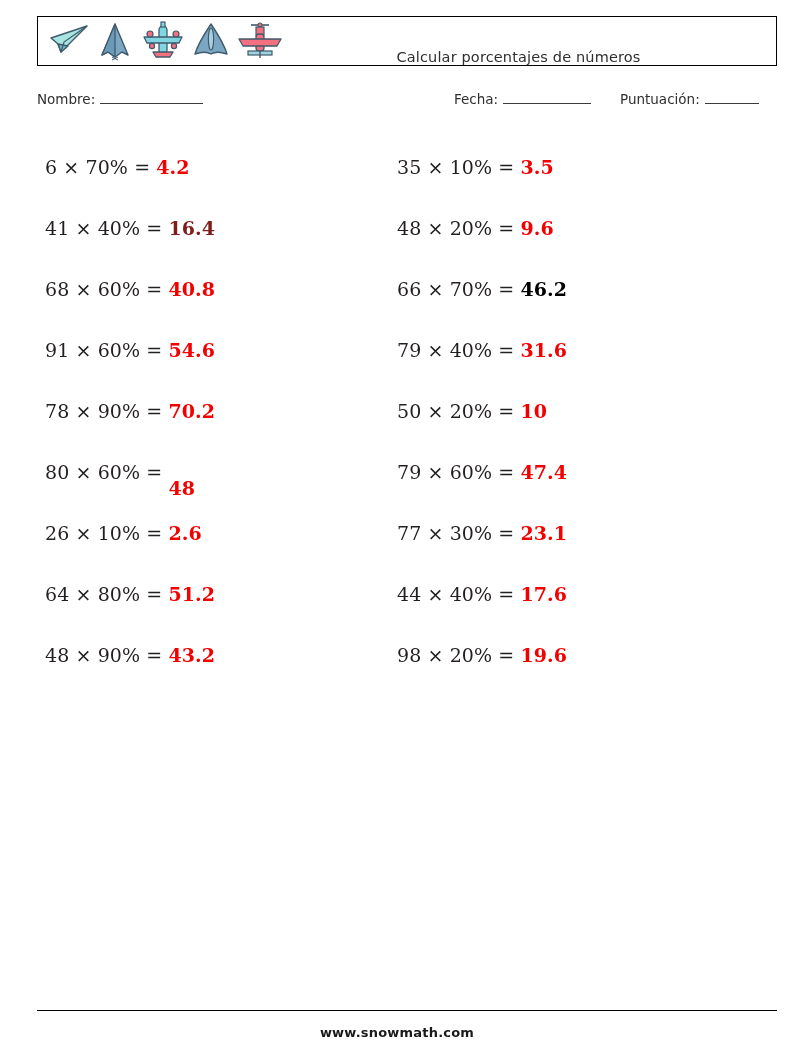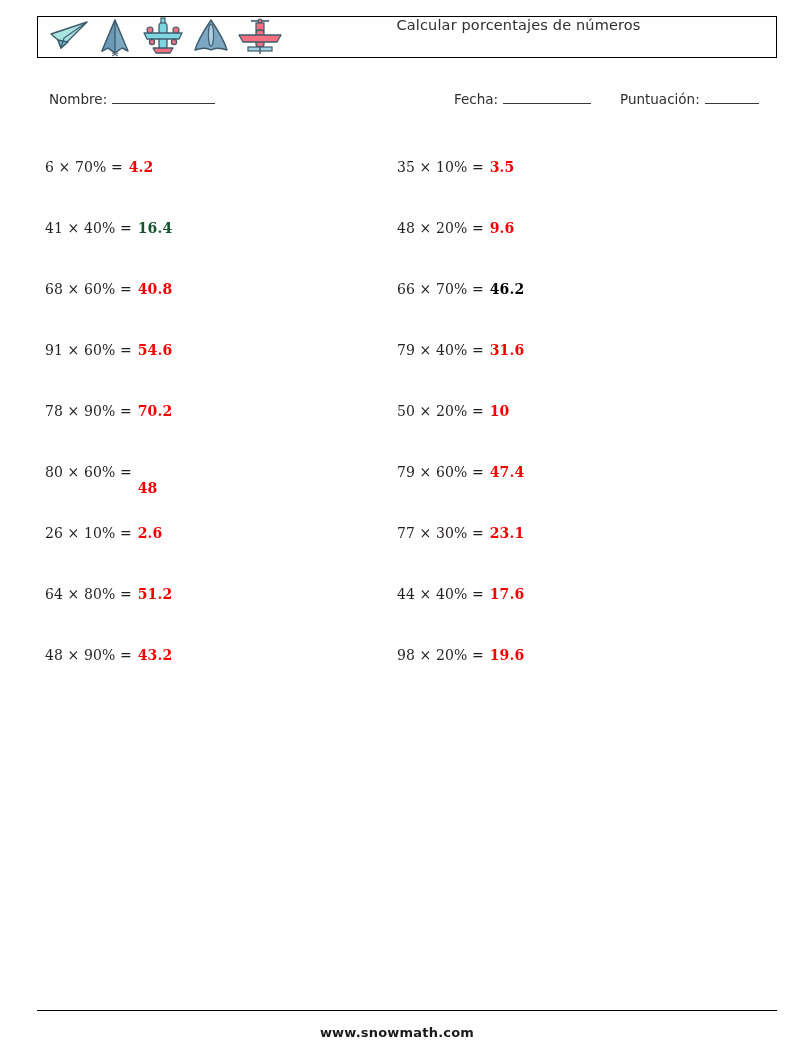--- a/index.html
+++ b/index.html
@@ -22,25 +22,25 @@
     width: 794px;
     height: 1053px;
   }
 
   
   .header-box {
     position: absolute;
     left: 37px;
     top: 16px;
     width: 740px;
-    height: 42px;
+    height: 50px;
     border: 1.4px solid #000000;
     box-sizing: border-box;
     display: flex;
-    align-items: flex-start;
+    align-items: flex-end;
   }
   .icon-strip {
     display: flex;
     align-items: center;
     gap: 6px;
     padding-left: 9px;
     height: 100%;
   }
   .icon-strip svg { display: block; }
 
@@ -70,21 +70,21 @@
     font-size: 13.5px;
     color: #2f2f2f;
   }
   .meta-item {
     position: absolute;
     white-space: nowrap;
     display: flex;
     align-items: baseline;
     gap: 5px;
   }
-  .meta-nombre { left: 12px; top: 0px; }
+  .meta-nombre { left: 0px; top: 0px; }
   .meta-fecha  { left: 417px; top: 0px; }
   .meta-punt   { left: 583px; top: 0px; }
 
   .blank {
     display: inline-block;
     border-bottom: 1.3px solid #3a3a3a;
     height: 13px;
   }
   .blank-nombre { width: 103px; }
   .blank-fecha  { width: 88px; }
@@ -101,21 +101,21 @@
     position: absolute;
     top: 0;
   }
   .col-left  { left: 8px;   width: 340px; }
   .col-right { left: 360px; width: 340px; }
 
   .problem {
     height: 61px;
     display: flex;
     align-items: center;
-    font-size: 14px;
+    font-size: 19px;
     font-family: "DejaVu Serif", serif;
     color: #231f20;
     white-space: nowrap;
     letter-spacing: 0.1px;
   }
   .p-expr { color: #231f20; }
   .p-ans {
     font-weight: 700;
     margin-left: 6px;
   }
@@ -227,21 +227,21 @@
   </div>
 
   <div class="problems">
     <div class="col col-left" id="col-left">
         <div class="problem">
           <span class="p-expr">6 × 70% =</span>
           <span class="p-ans" style="color: rgb(245, 0, 0);">4.2</span>
         </div>
         <div class="problem">
           <span class="p-expr">41 × 40% =</span>
-          <span class="p-ans" style="color: #14532d;">16.4</span>
+          <span class="p-ans" style="color: #7f1d1d;">16.4</span>
         </div>
         <div class="problem">
           <span class="p-expr">68 × 60% =</span>
           <span class="p-ans" style="color: rgb(245, 0, 0);">40.8</span>
         </div>
         <div class="problem">
           <span class="p-expr">91 × 60% =</span>
           <span class="p-ans" style="color: rgb(245, 0, 0);">54.6</span>
         </div>
         <div class="problem">

